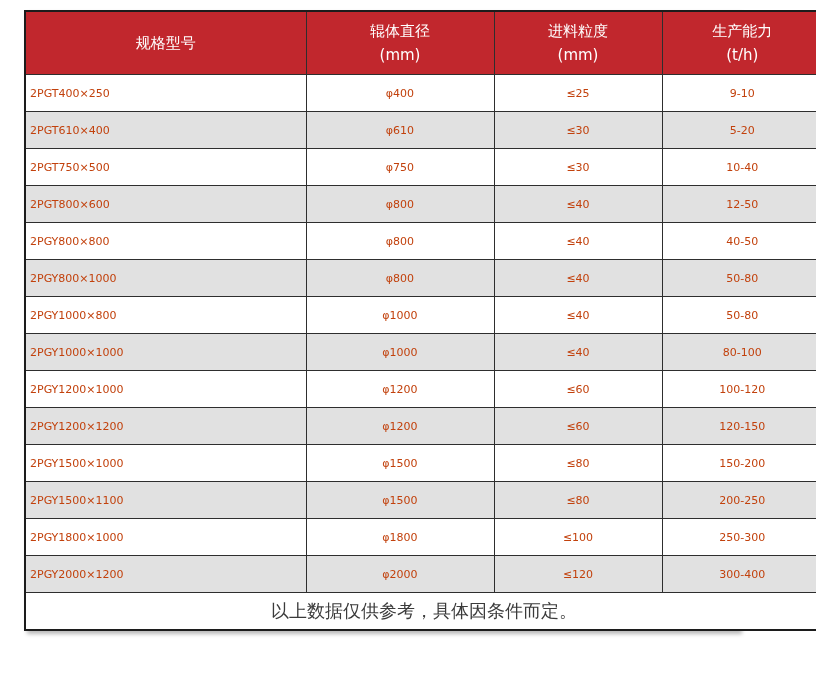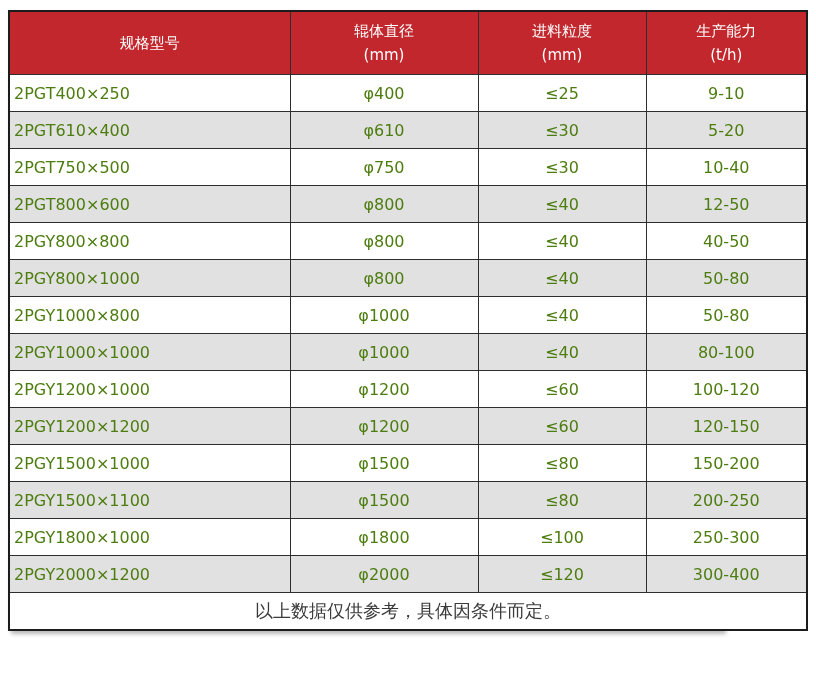--- a/index.html
+++ b/index.html
@@ -5,21 +5,21 @@
   html, body {
     margin: 0;
     padding: 0;
     background: #ffffff;
     width: 816px;
     height: 689px;
     font-family: "DejaVu Sans", "Liberation Sans", sans-serif;
   }
   .table-wrap {
     position: absolute;
-    left: 8px;
+    left: 24px;
     top: 10px;
     width: 715px;
     box-shadow: 3px 3px 4px rgba(0,0,0,0.28);
   }
   table.spec-table {
     width: 100%;
     border-collapse: collapse;
     table-layout: fixed;
     border: 2px solid #1c1c1c;
   }
@@ -45,22 +45,22 @@
     justify-content: center;
     align-items: center;
     gap: 7px;
     min-height: 62px;
     line-height: 1.1;
   }
   .h-unit:empty { display: none; }
   
   tbody td {
     height: 37px;
-    font-size: 16px;
-    color: #4d7c0f;
+    font-size: 11px;
+    color: #c2410c;
     text-align: center;
     vertical-align: middle;
     background: #ffffff;
     padding: 0;
   }
   tbody td:first-child {
     text-align: left;
     padding-left: 4px;
   }
   tbody tr:nth-child(even) td {

